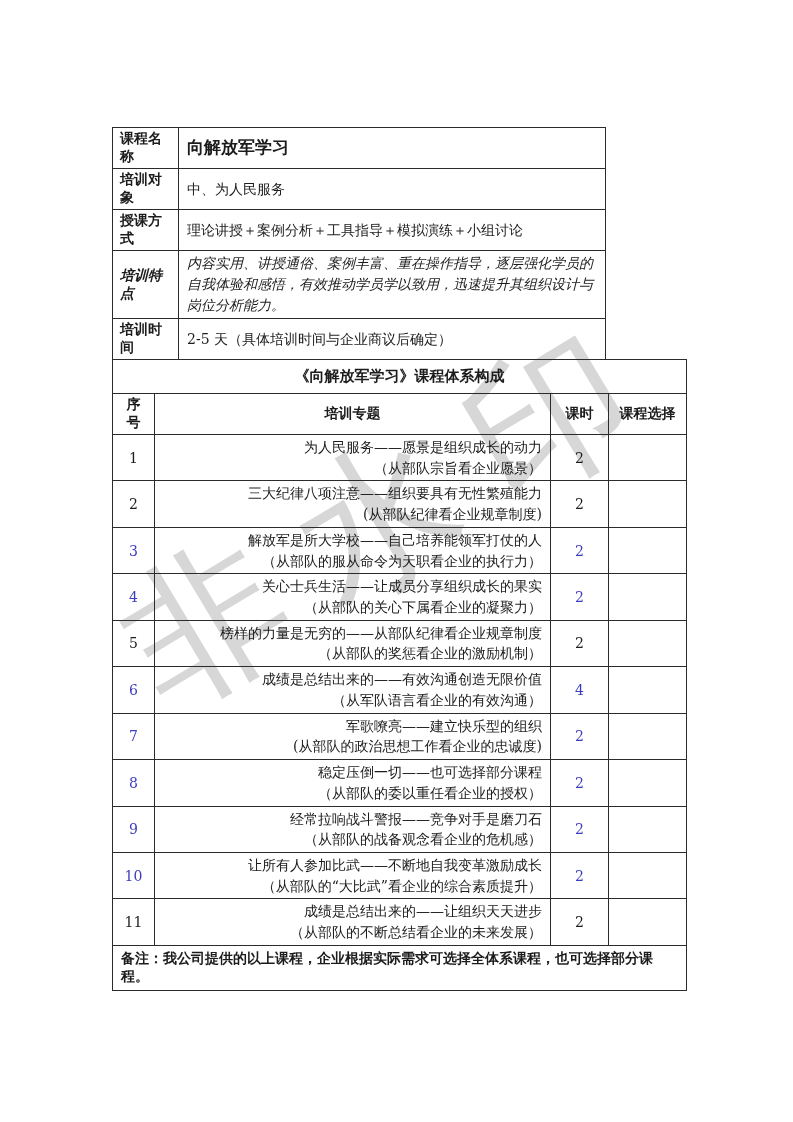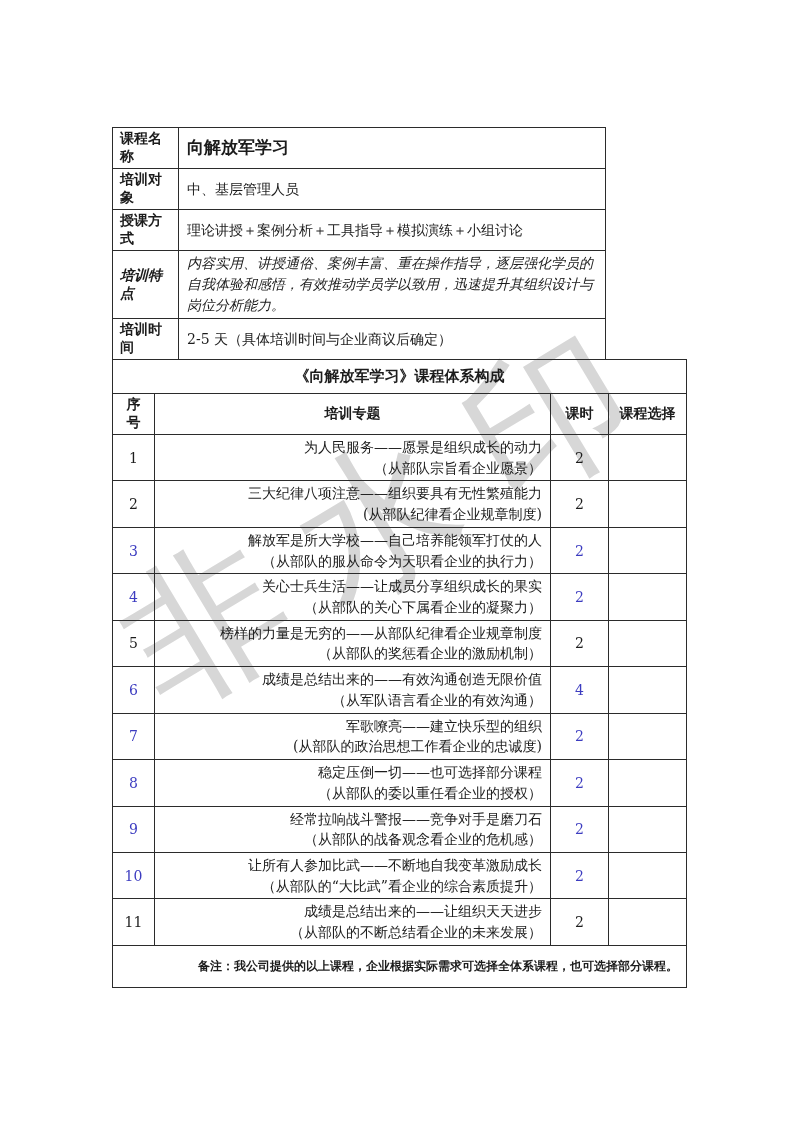--- a/index.html
+++ b/index.html
@@ -86,24 +86,24 @@
   .col-num{width:42px;}
   .col-topic{width:396px;}
   .col-hours{width:58px;}
   .col-select{width:78px;}
   .course-row td{height:44px;}
   .c-num,.c-hours{text-align:center;}
   .t1,.t2{text-align:right;line-height:1.48;}
   tr.blue .c-num, tr.blue .c-hours{color:var(--blue);}
   .note-cell{
     height:42px;
-    text-align:right;
-    font-family:"Liberation Sans","DejaVu Sans",sans-serif;
-    font-weight:700;
-    font-size:12px;
+    text-align:left;
+    font-family:"Liberation Sans","DejaVu Sans",sans-serif;
+    font-weight:700;
+    font-size:14px;
     padding:4px 8px;
   }
 </style>
 </head>
 <body>
 
 <div class="page">
 
   <div class="watermark">非水印</div>
 
@@ -114,21 +114,21 @@
           <col style="width:66px">
           <col>
         </colgroup>
       <tbody>
           <tr class="r-std">
         <td class="info-label">课程名称</td>
         <td class="info-value course-name">向解放军学习</td>
       </tr>
       <tr class="r-std">
         <td class="info-label">培训对象</td>
-        <td class="info-value">中、基层管理人员</td>
+        <td class="info-value">中、为人民服务</td>
       </tr>
       <tr class="r-std">
         <td class="info-label">授课方式</td>
         <td class="info-value">理论讲授＋案例分析＋工具指导＋模拟演练＋小组讨论</td>
       </tr>
       <tr class="r-tall">
         <td class="info-label">培训特点</td>
         <td class="info-value">内容实用、讲授通俗、案例丰富、重在操作指导，逐层强化学员的自我体验和感悟，有效推动学员学以致用，迅速提升其组织设计与岗位分析能力。</td>
       </tr>
       <tr class="r-slim">

